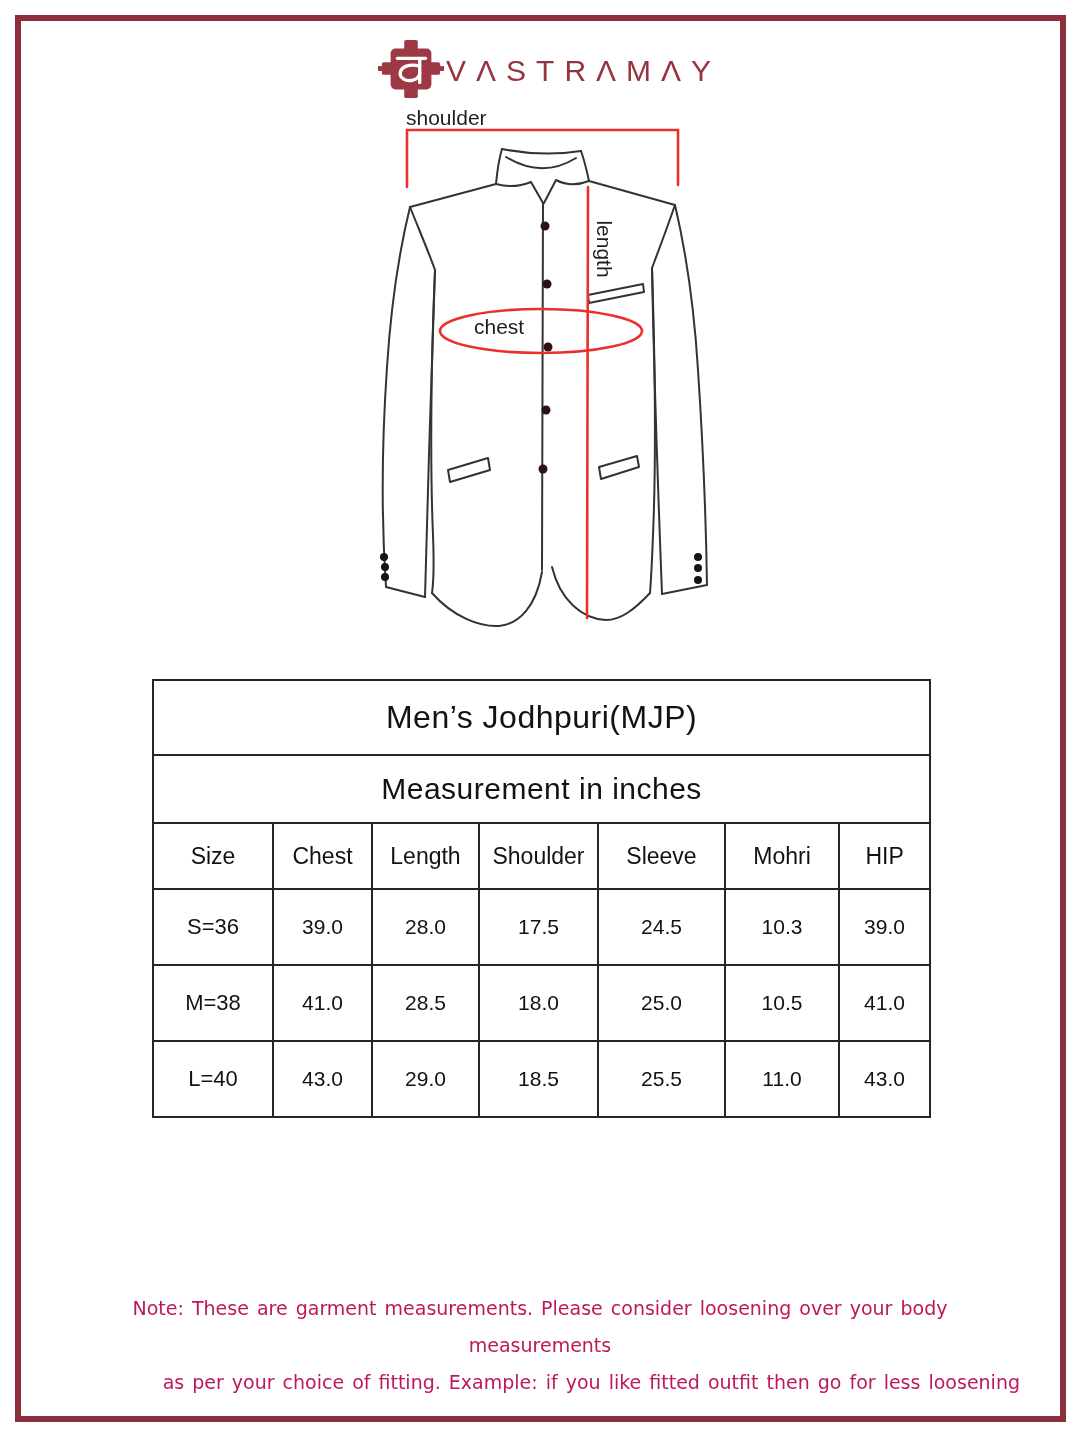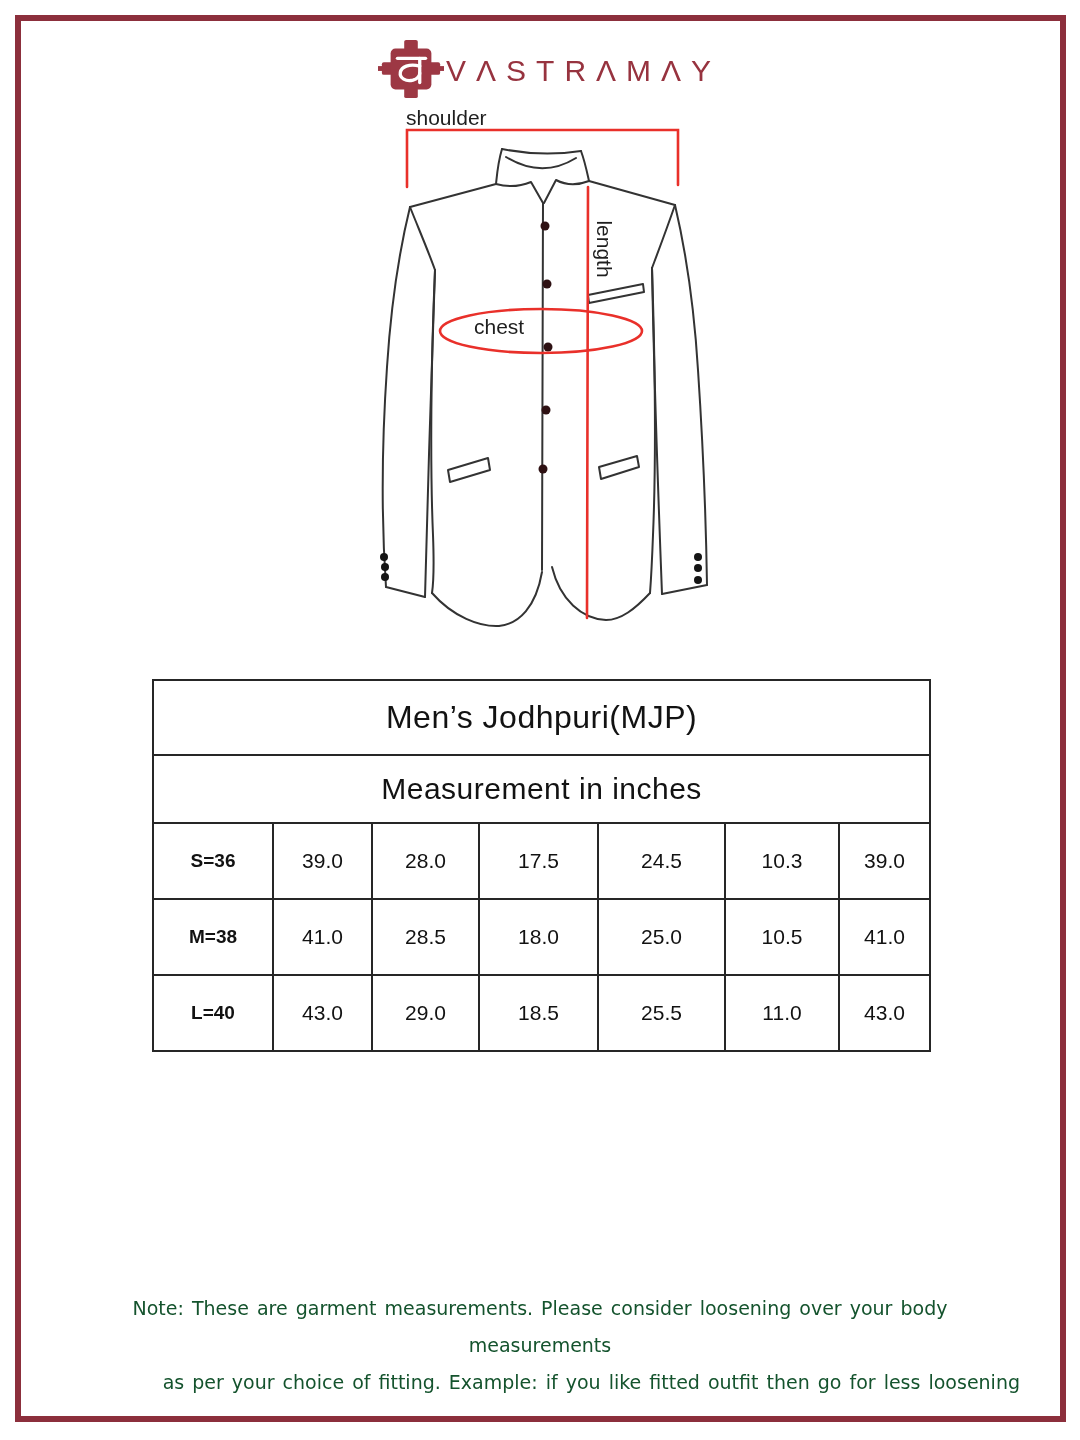--- a/index.html
+++ b/index.html
@@ -21,26 +21,26 @@
   
   table.size-table {
     position:absolute; left:152px; top:679px; width:777px;
     border-collapse:collapse; table-layout:fixed; color:#121212;
   }
   table.size-table td { border:2px solid #262626; text-align:center; vertical-align:middle; padding:0; }
   .row-title td    { height:73px; font-size:32px; letter-spacing:0.5px; }
   .row-subtitle td { height:66px; font-size:30px; letter-spacing:0.5px; }
   .row-header td   { height:64px; font-size:23px; }
   .row-data td     { height:74px; font-size:21px; }
-  .row-data td.size-cell { font-size:19px;font-weight:bold; }
+  .row-data td.size-cell { font-size:22px; }
   
   .note {
     position:absolute; left:60px; top:1290px; width:960px;
     font-family:"DejaVu Sans", sans-serif; font-size:19px; line-height:37px;
-    color:#14532d; word-spacing:2px;
+    color:#be185d; word-spacing:2px;
   }
   .note .line1 { text-align:center; }
   .note .line2 { text-align:right; }
   svg text { font-family:"Liberation Sans", sans-serif; }
 </style>
 </head>
 <body>
 
 <div class="frame"></div>
 
@@ -142,20 +142,29 @@
       <col style="width:114px">
     <col style="width:91px">
   </colgroup>
   <tbody>
       <tr class="row-title">
     <td colspan="7">Men’s Jodhpuri(MJP)</td>
   </tr>
   <tr class="row-subtitle">
     <td colspan="7">Measurement in inches</td>
   </tr>
+  <tr class="row-header">
+    <td>Size</td>
+    <td>Chest</td>
+    <td>Length</td>
+    <td>Shoulder</td>
+    <td>Sleeve</td>
+    <td>Mohri</td>
+    <td>HIP</td>
+  </tr>
   <tr class="row-data">
     <td class="size-cell">S=36</td>
     <td>39.0</td>
     <td>28.0</td>
     <td>17.5</td>
     <td>24.5</td>
     <td>10.3</td>
     <td>39.0</td>
   </tr>
   <tr class="row-data">

